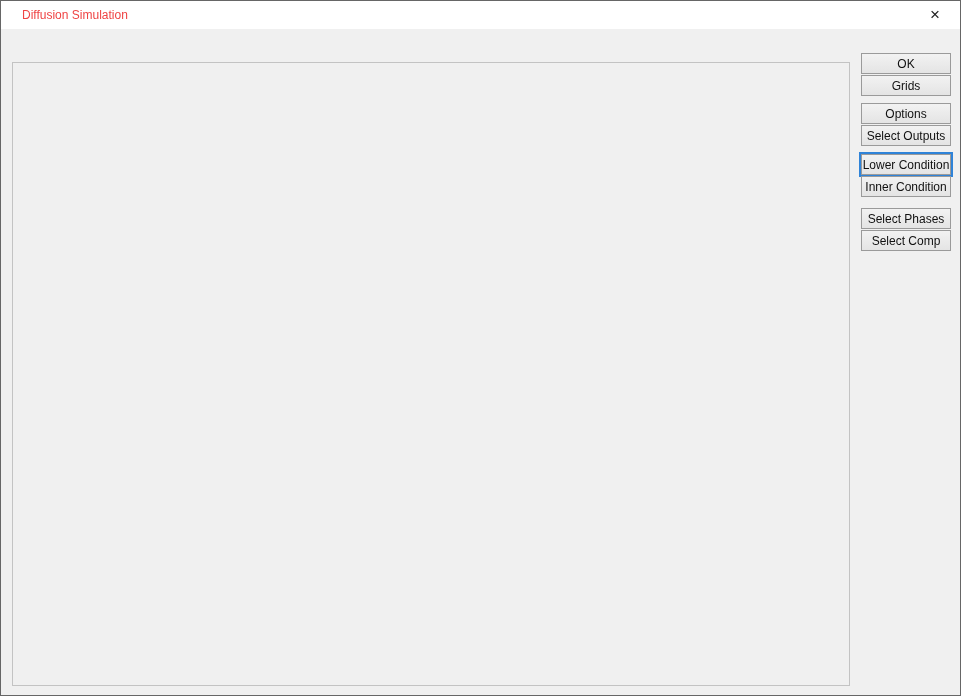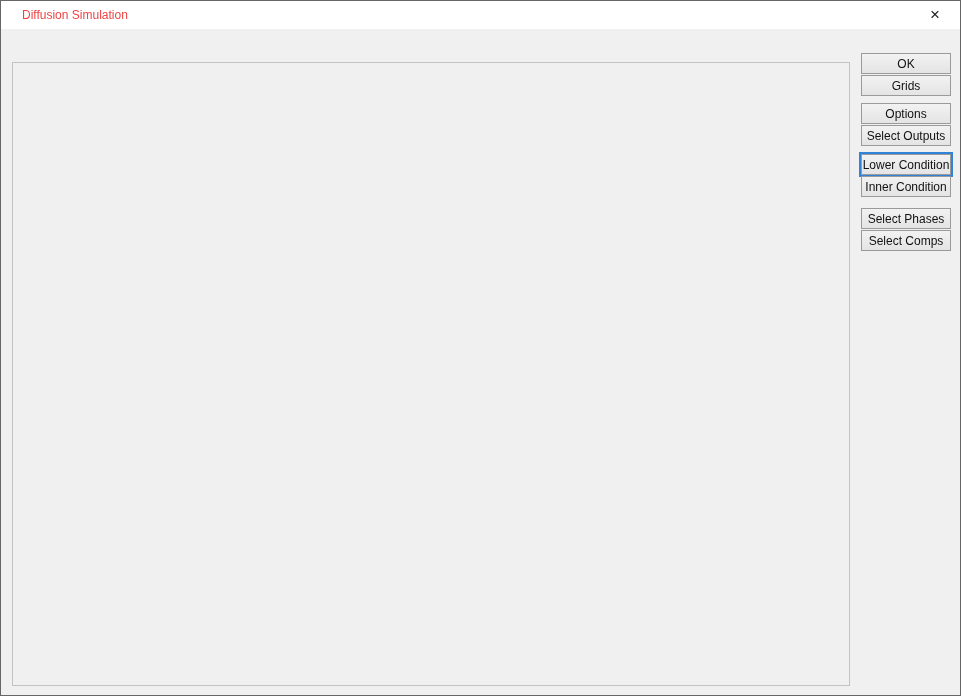--- a/index.html
+++ b/index.html
@@ -386,15 +386,15 @@
     <input class="tb num abs" style="left: 385px; top: 88px; width: 75px; height: 21px; border-color: rgb(74, 74, 74);" value="100">
   </div>
 
   <div class="side-btn" style="top:52px;">OK</div>
   <div class="side-btn" style="top:74px;">Grids</div>
   <div class="side-btn" style="top:102px;">Options</div>
   <div class="side-btn" style="top:124px;">Select Outputs</div>
   <div class="side-btn focused" style="top:153px;">Lower Condition</div>
   <div class="side-btn" style="top:175px;">Inner Condition</div>
   <div class="side-btn" style="top:207px;">Select Phases</div>
-  <div class="side-btn" style="top:229px;">Select Comps</div>
+  <div class="side-btn" style="top:229px;">Select Comp</div>
 
 </div>
 
 </body></html>

